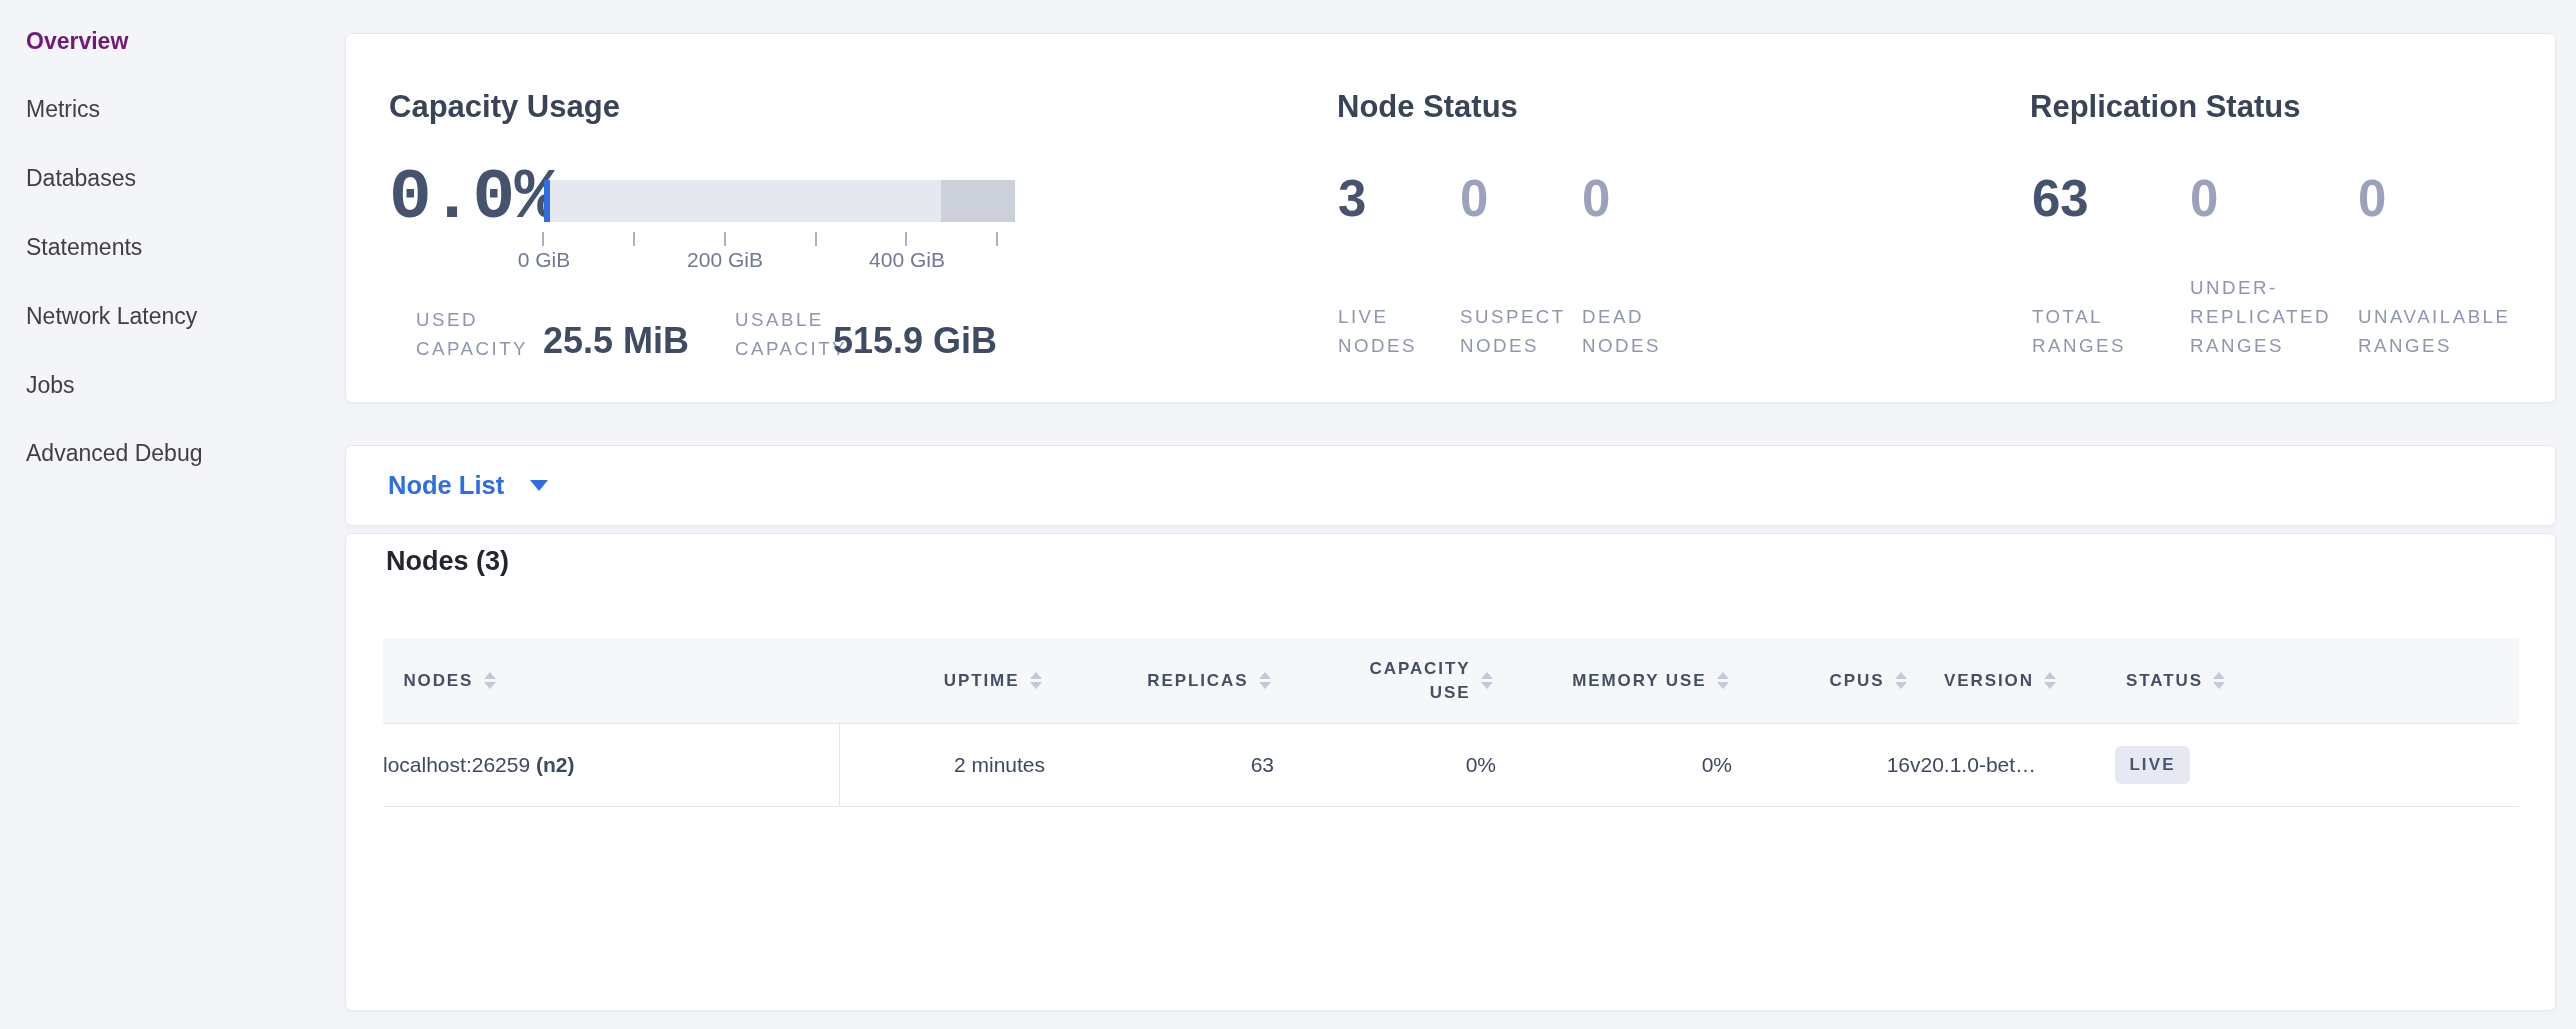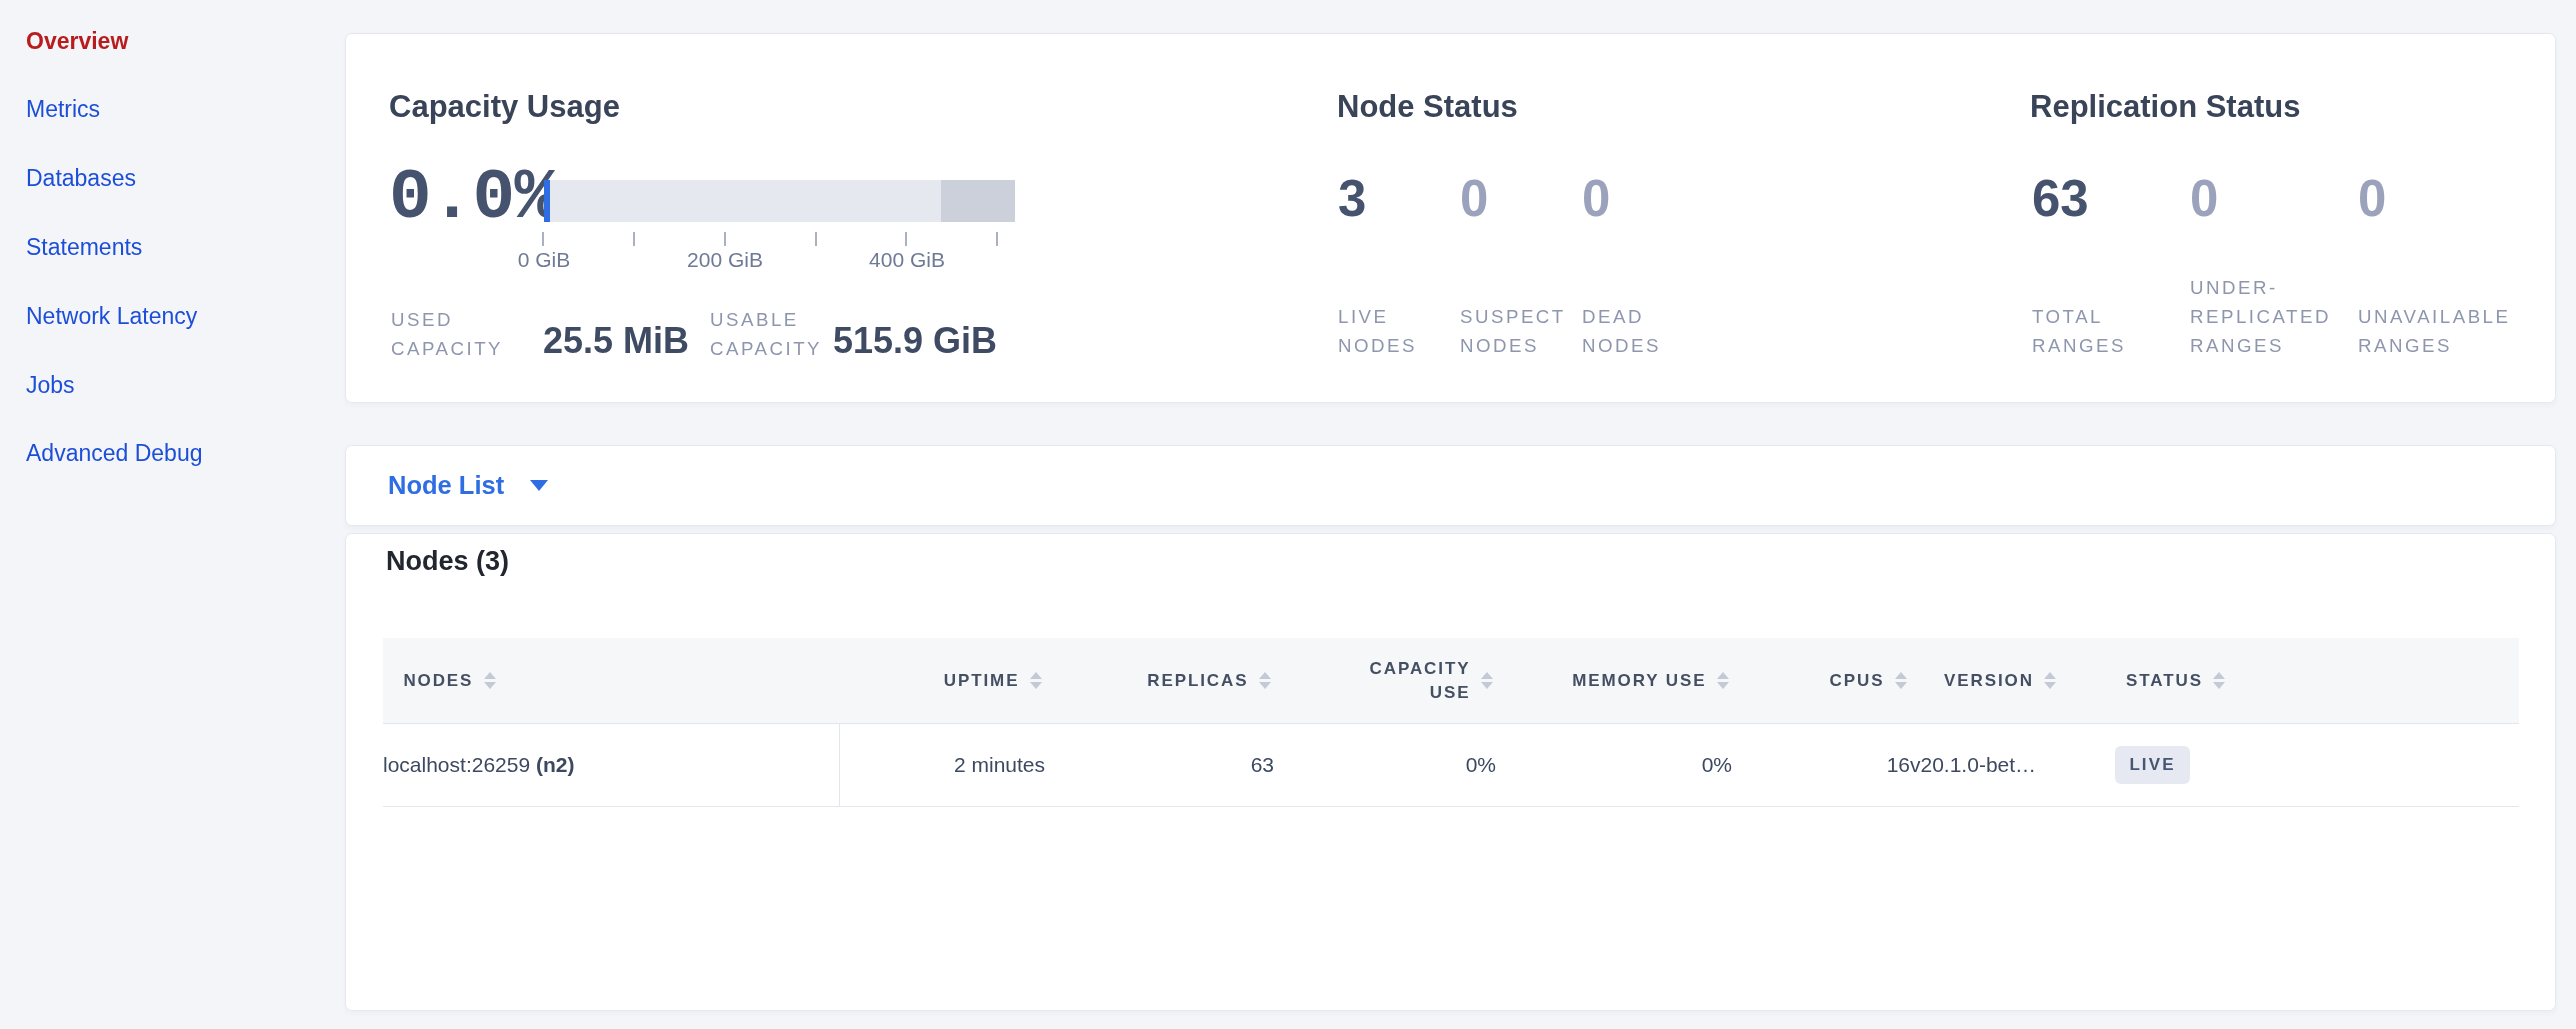--- a/index.html
+++ b/index.html
@@ -6,23 +6,23 @@
   body{
     width:2576px;height:1030px;overflow:hidden;position:relative;
     background:#f3f5f9;
     font-family:"Liberation Sans","DejaVu Sans",sans-serif;
     -webkit-font-smoothing:antialiased;
   }
   
   .sidebar{position:absolute;left:0;top:0;width:340px;height:1030px;}
   .side-item{
     position:absolute;left:26px;width:289px;height:34px;line-height:34px;
-    font-size:23px;color:#1d4ed8;cursor:pointer;white-space:nowrap;
-  }
-  .side-item.active{color:#b91c1c;font-weight:700;}
+    font-size:23px;color:#404040;cursor:pointer;white-space:nowrap;
+  }
+  .side-item.active{color:#701a75;font-weight:700;}
   
   .card{
     position:absolute;background:#ffffff;border:1.7px solid #e6e8ee;border-radius:6.8px;
     box-shadow:0 2.5px 5.1px rgba(60,70,90,.04);box-sizing:border-box;
   }
   .card-summary{left:345px;top:33px;width:2211px;height:370px;}
   .card-nodelist{left:345px;top:445px;width:2211px;height:81px;}
   .card-table{left:345px;top:533px;width:2211px;height:478px;}
   
   .sec-title{
@@ -36,21 +36,21 @@
   .cap-bar{position:absolute;left:198px;top:146px;width:471px;height:42px;background:#e6e8ef;}
   .cap-bar .seg-other{position:absolute;right:0;top:0;width:74px;height:42px;background:#ccd0da;}
   .cap-bar .seg-used{position:absolute;left:0;top:0;width:6px;height:42px;background:#2f6de3;}
   .tick{position:absolute;top:198px;width:1.7px;height:13.6px;background:#a9b1c2;}
   .tick-label{
     position:absolute;top:214px;transform:translateX(-50%);
     font-size:21px;color:#6f7a96;white-space:nowrap;
   }
   .stat-label{
     position:absolute;top:271px;font-size:18.7px;line-height:29px;letter-spacing:2.5px;
-    color:#8d96ad;white-space:nowrap;
+    color:#8d96ad;white-space:nowrap;margin-left:25px;
   }
   .stat-label span{display:block;}
   .stat-value{
     position:absolute;top:286px;font-size:36px;line-height:41px;font-weight:700;
     color:#3f4b63;white-space:nowrap;
   }
   .count-stat{
     position:absolute;top:138px;height:188px;
     display:flex;flex-direction:column;justify-content:space-between;
   }

